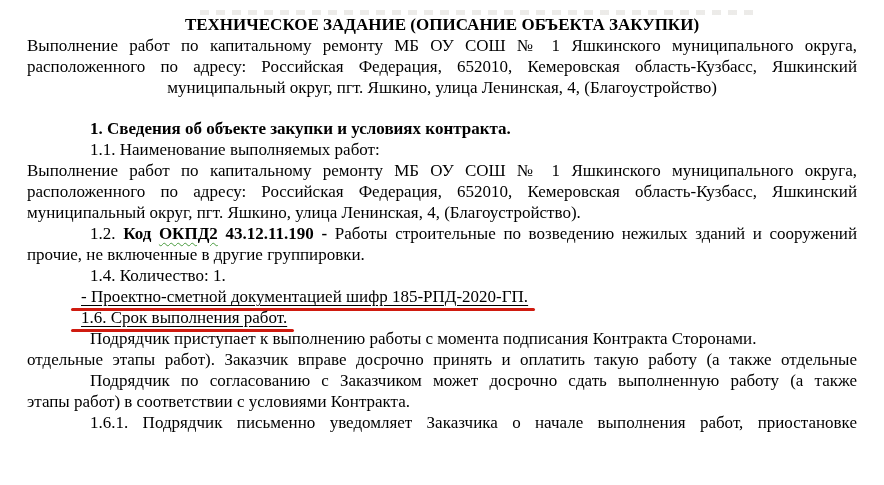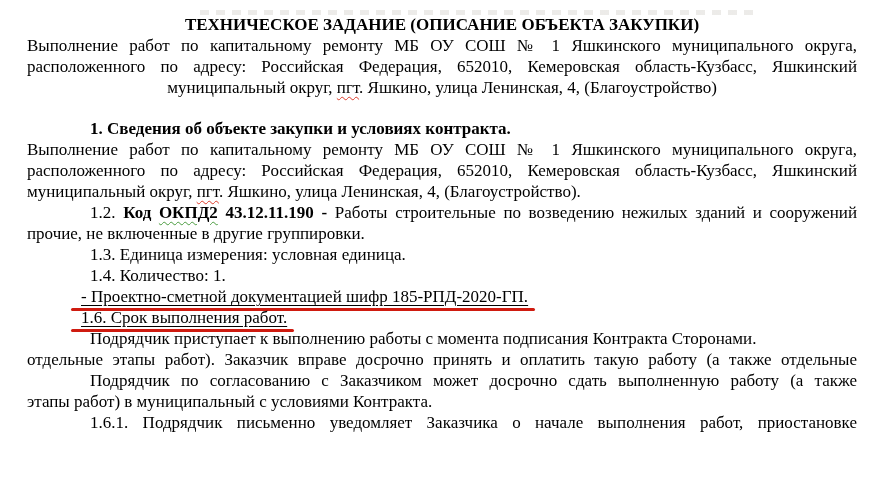--- a/index.html
+++ b/index.html
@@ -23,21 +23,20 @@
   .line{min-height:21px;}
   .title{text-align:center;font-weight:bold;}
   .b{font-weight:bold;}
   .j{text-align:justify;text-align-last:justify;}
   .center{text-align:center;}
   .ind63{text-indent:63px;}
   .ind54{text-indent:54px;}
   .gap{height:20px;}
   
   .sp{
-    text-decoration:underline;
     text-decoration-style:wavy;
     text-decoration-color:var(--spellcheck-red,#dd3b2a);
     text-decoration-thickness:1px;
     text-underline-offset:3px;
   }
   .gr{
     text-decoration:underline;
     text-decoration-style:wavy;
     text-decoration-color:var(--grammar-green,#4a9b3f);
     text-decoration-thickness:1px;
@@ -67,37 +66,37 @@
 
   <div class="line title">ТЕХНИЧЕСКОЕ ЗАДАНИЕ (ОПИСАНИЕ ОБЪЕКТА ЗАКУПКИ)</div>
 
   <div class="line j">Выполнение работ по капитальному ремонту МБ ОУ СОШ № 1 Яшкинского муниципального округа,</div>
   <div class="line j">расположенного по адресу: Российская Федерация, 652010, Кемеровская область-Кузбасс, Яшкинский</div>
   <div class="line center"><span>муниципальный округ, </span><span class="sp">пгт</span><span>. Яшкино, улица Ленинская, 4, (Благоустройство)</span></div>
 
   <div class="gap"></div>
 
   <div class="line b ind63">1. Сведения об объекте закупки и условиях контракта.</div>
+  <div class="line ind63">1.1. Наименование выполняемых работ:</div>
 
   <div class="line j">Выполнение работ по капитальному ремонту МБ ОУ СОШ № 1 Яшкинского муниципального округа,</div>
   <div class="line j">расположенного по адресу: Российская Федерация, 652010, Кемеровская область-Кузбасс, Яшкинский</div>
   <div class="line"><span>муниципальный округ, </span><span class="sp">пгт</span><span>. Яшкино, улица Ленинская, 4, (Благоустройство).</span></div>
 
   <div class="line j ind63"><span>1.2. </span><span class="b"><span>Код </span><span class="gr">ОКПД2</span><span> 43.12.11.190 - </span></span><span>Работы строительные по возведению нежилых зданий и сооружений</span></div>
   <div class="line">прочие, не включенные в другие группировки.</div>
 
-  <div class="line ind63">1.3. Единица измерения: условная единица.</div>
   <div class="line ind63">1.4. Количество: 1.</div>
 
   <div class="line ind54"><span class="um"><i class="bar"></i><span>- Проектно-сметной документацией шифр 185-РПД-2020-ГП.</span></span></div>
 
   <div class="line ind54"><span class="um"><i class="bar"></i><span>1.6. Срок выполнения работ.</span></span></div>
 
   <div class="line ind63">Подрядчик приступает к выполнению работы с момента подписания Контракта Сторонами.</div>
 
 
   <div class="line j">отдельные этапы работ). Заказчик вправе досрочно принять и оплатить такую работу (а также отдельные</div>
   <div class="line j ind63">Подрядчик по согласованию с Заказчиком может досрочно сдать выполненную работу (а также</div>
-  <div class="line">этапы работ) в муниципальный с условиями Контракта.</div>
+  <div class="line">этапы работ) в соответствии с условиями Контракта.</div>
 
   <div class="line j ind63">1.6.1. Подрядчик письменно уведомляет Заказчика о начале выполнения работ, приостановке</div>
 
 </div>
 
 </body></html>

